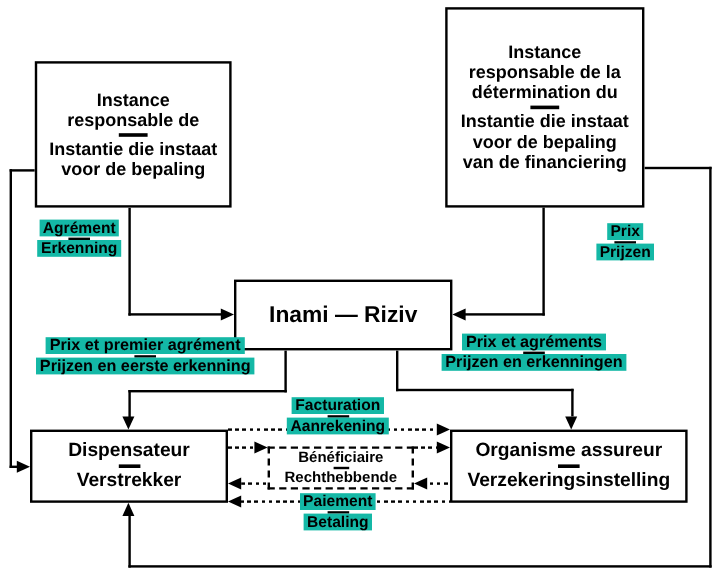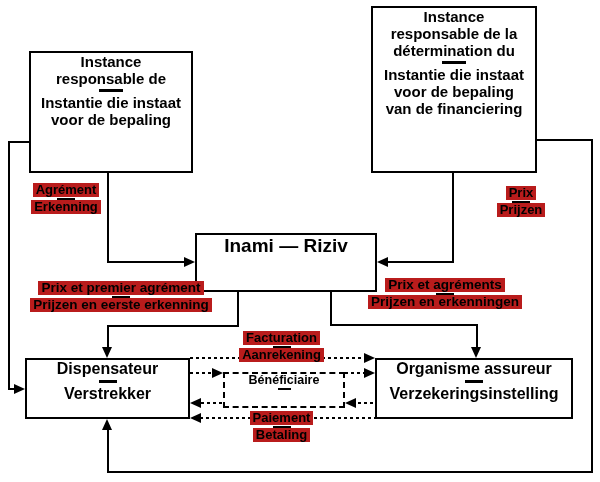--- a/index.html
+++ b/index.html
@@ -3,21 +3,21 @@
 <meta charset="utf-8">
 <style>
   * { margin:0; padding:0; box-sizing:border-box; }
   html,body { background:#fff; }
   body { font-family:"Liberation Sans","DejaVu Sans",sans-serif; }
   .canvas{ position:relative; width:600px; height:482px; background:#ffffff; color:#000;
            font-weight:bold; overflow:hidden; }
 
   
   .box{ position:absolute; border:2px solid #000; background:#fff; display:flex;
-        flex-direction:column; align-items:center; 
+        flex-direction:column; align-items:center; justify-content:center;
         text-align:center; z-index:2; }
   .box span{ display:block; white-space:nowrap; }
   .bsep{ border-top:3px solid #000; width:24px; margin:2px auto; }
   .bsep.md{ width:18px; }
   .bsep.sm{ width:13px; border-top-width:2px; margin:1px auto; }
 
   #b1{ left:29px; top:51px; width:164px; height:122px; font-size:15px; line-height:17px; }
   #b2{ left:371px; top:6px; width:166px; height:167px; font-size:15px; line-height:17px; }
   #b3{ left:195px; top:233px; width:182px; height:59px; font-size:19px; }
   #b4{ left:25px; top:358px; width:165px; height:61px; font-size:16px; line-height:18px; }
@@ -36,21 +36,21 @@
   
   .arr{ position:absolute; width:0; height:0; z-index:2; }
   .arr.r{ border-left:11px solid #000; border-top:5px solid transparent; border-bottom:5px solid transparent; }
   .arr.l{ border-right:11px solid #000; border-top:5px solid transparent; border-bottom:5px solid transparent; }
   .arr.d{ border-top:11px solid #000; border-left:5px solid transparent; border-right:5px solid transparent; }
   .arr.u{ border-bottom:11px solid #000; border-left:5px solid transparent; border-right:5px solid transparent; }
 
   
   .elabel{ position:absolute; text-align:center; font-size:13px; line-height:14px; z-index:3; }
   .elabel.lg{ font-size:13.5px; }
-  .elabel span{ display:inline-block; white-space:nowrap; background:#b91c1c; padding:0 3px; }
+  .elabel span{ display:inline-block; white-space:nowrap; background:#14b8a6; padding:0 3px; }
   .esep{ border-top:2.5px solid #000; width:18px; margin:1px auto 0; background:#fff; }
 </style>
 </head>
 <body>
 
 <div class="canvas">
 
   <div class="box" id="b1">
     <span>Instance</span>
     <span>responsable de</span>
@@ -81,20 +81,21 @@
 
   <div class="box" id="b5">
     <span>Organisme assureur</span>
     <div class="bsep md"></div>
     <span>Verzekeringsinstelling</span>
   </div>
 
   <div class="box" id="b6">
     <span>Bénéficiaire</span>
     <div class="bsep sm"></div>
+    <span>Rechthebbende</span>
   </div>
 
   <div class="vline" style="left:107px;top:173px;height:90px;"></div>
   <div class="hline" style="left:107px;top:261px;width:80px;"></div>
   <div class="arr r" style="left:184px;top:257px;"></div>
 
   <div class="vline" style="left:452px;top:172px;height:91px;"></div>
   <div class="hline" style="left:387px;top:261px;width:67px;"></div>
   <div class="arr l" style="left:377px;top:257px;"></div>
 

